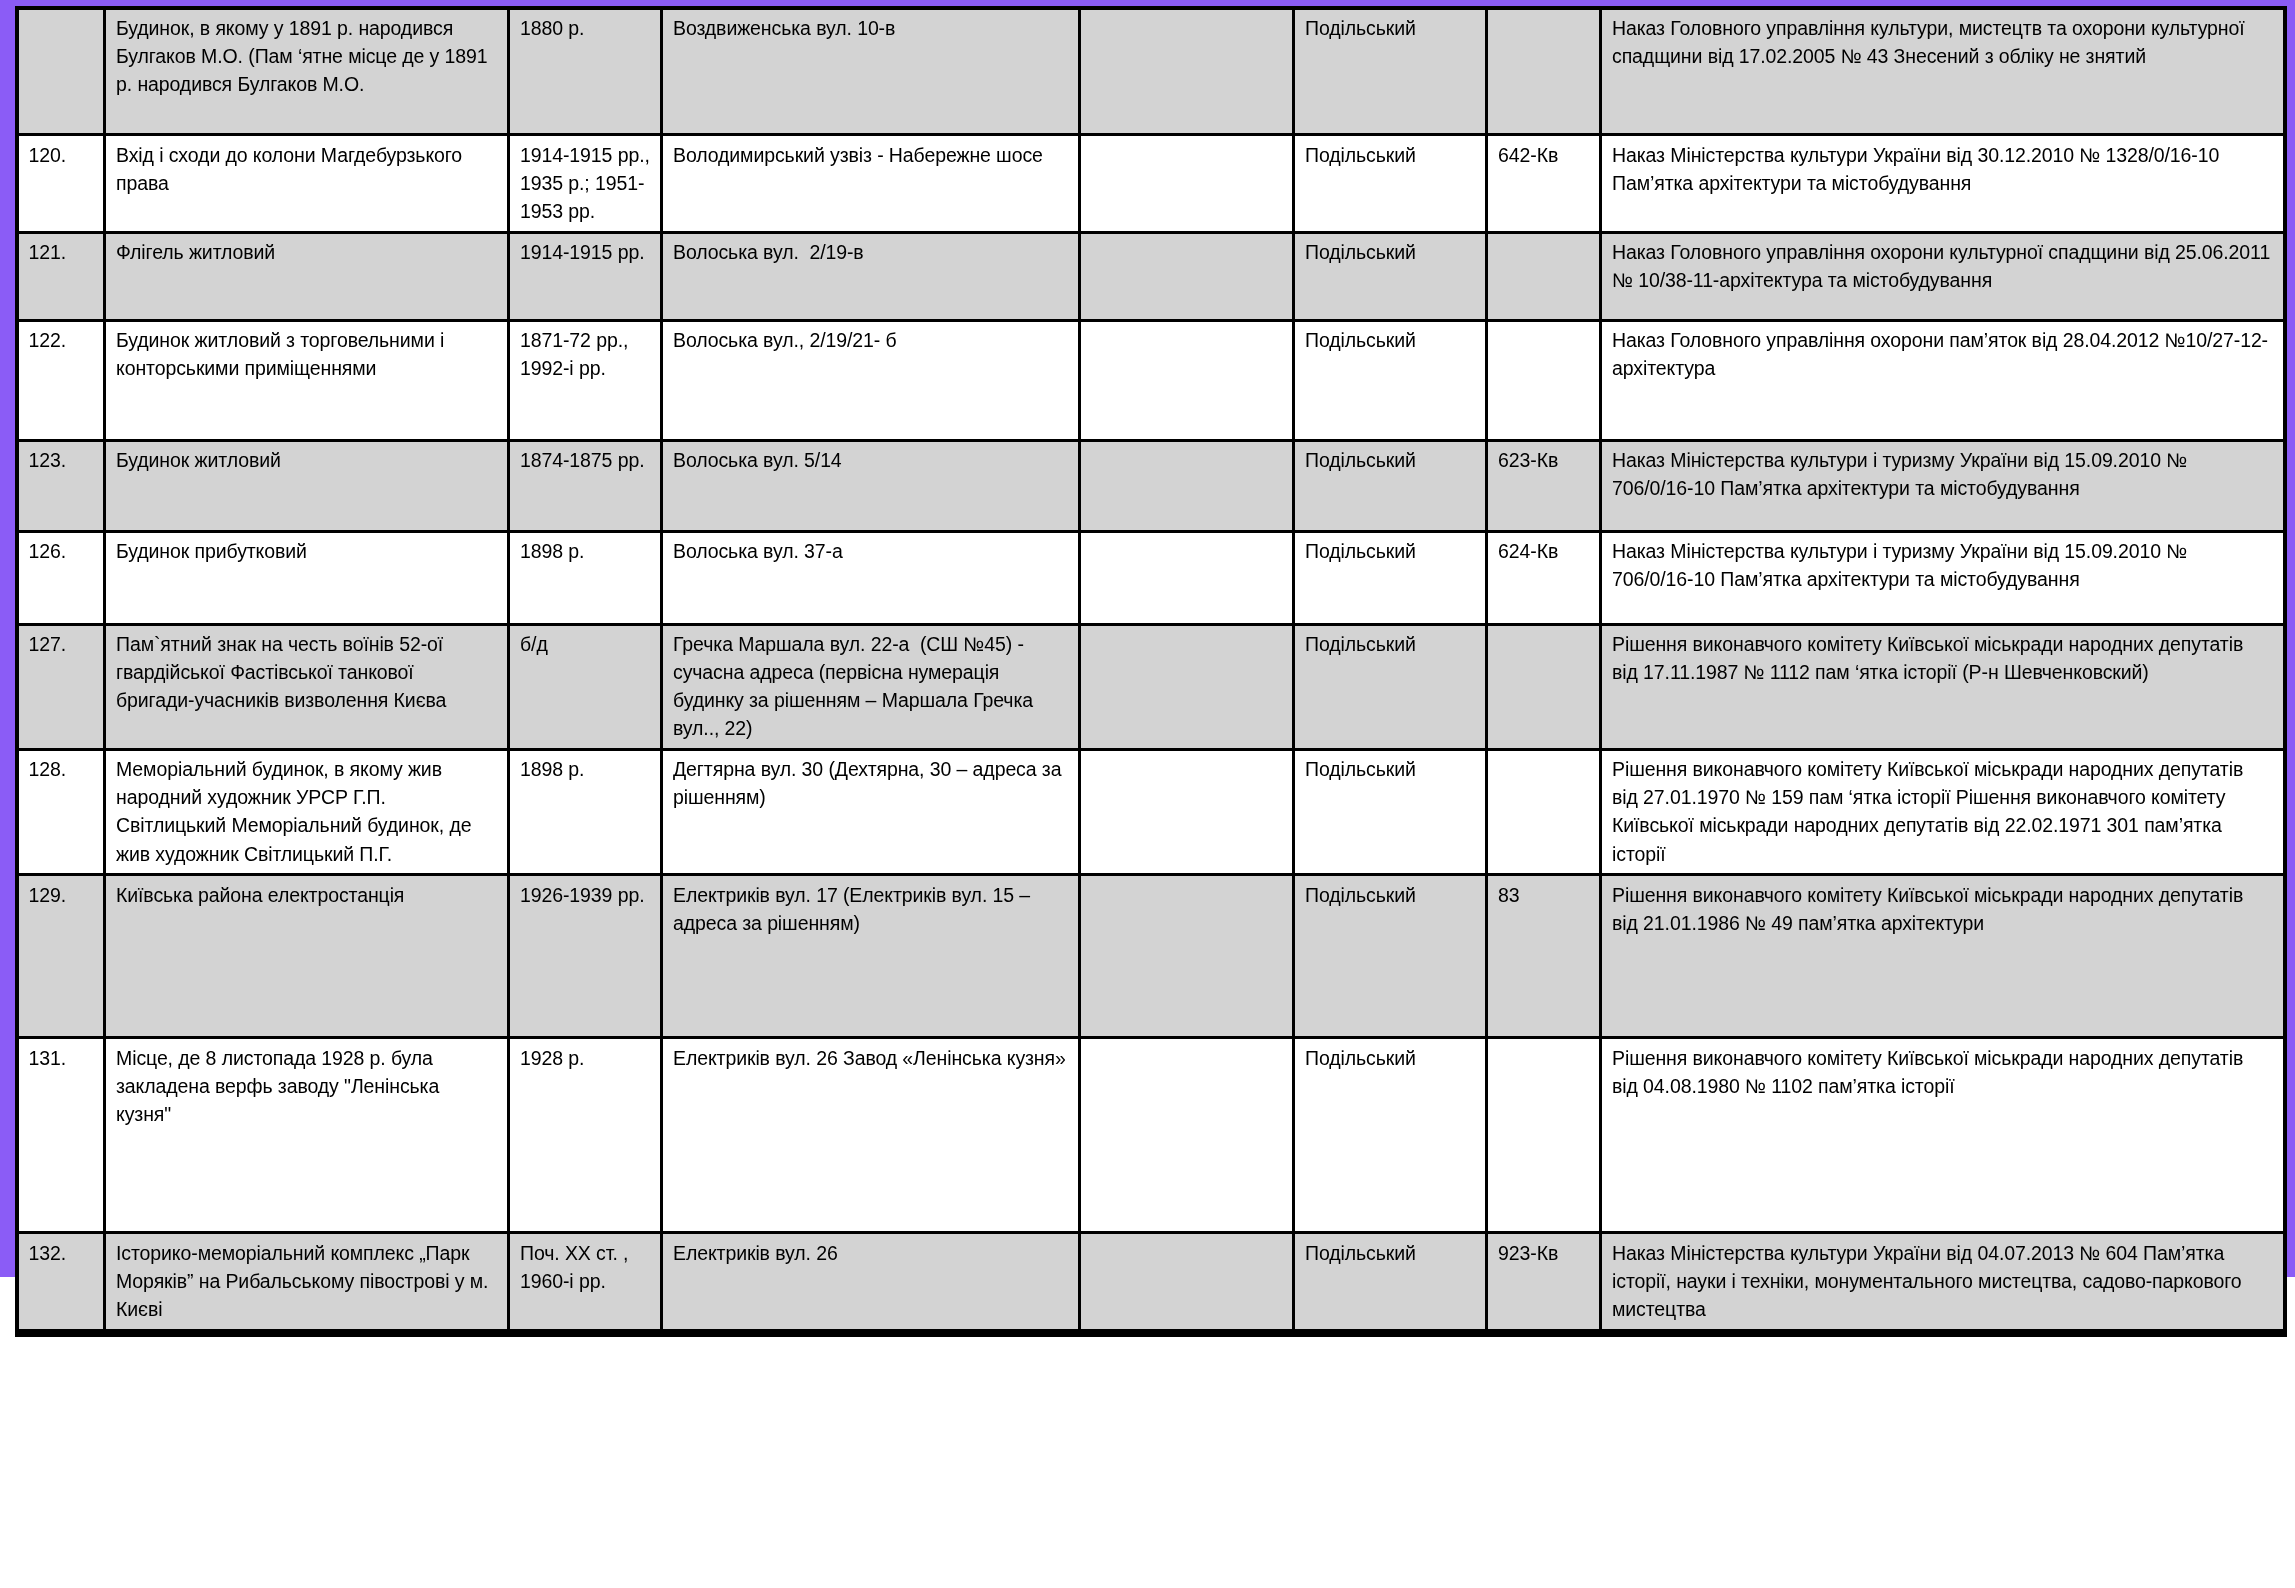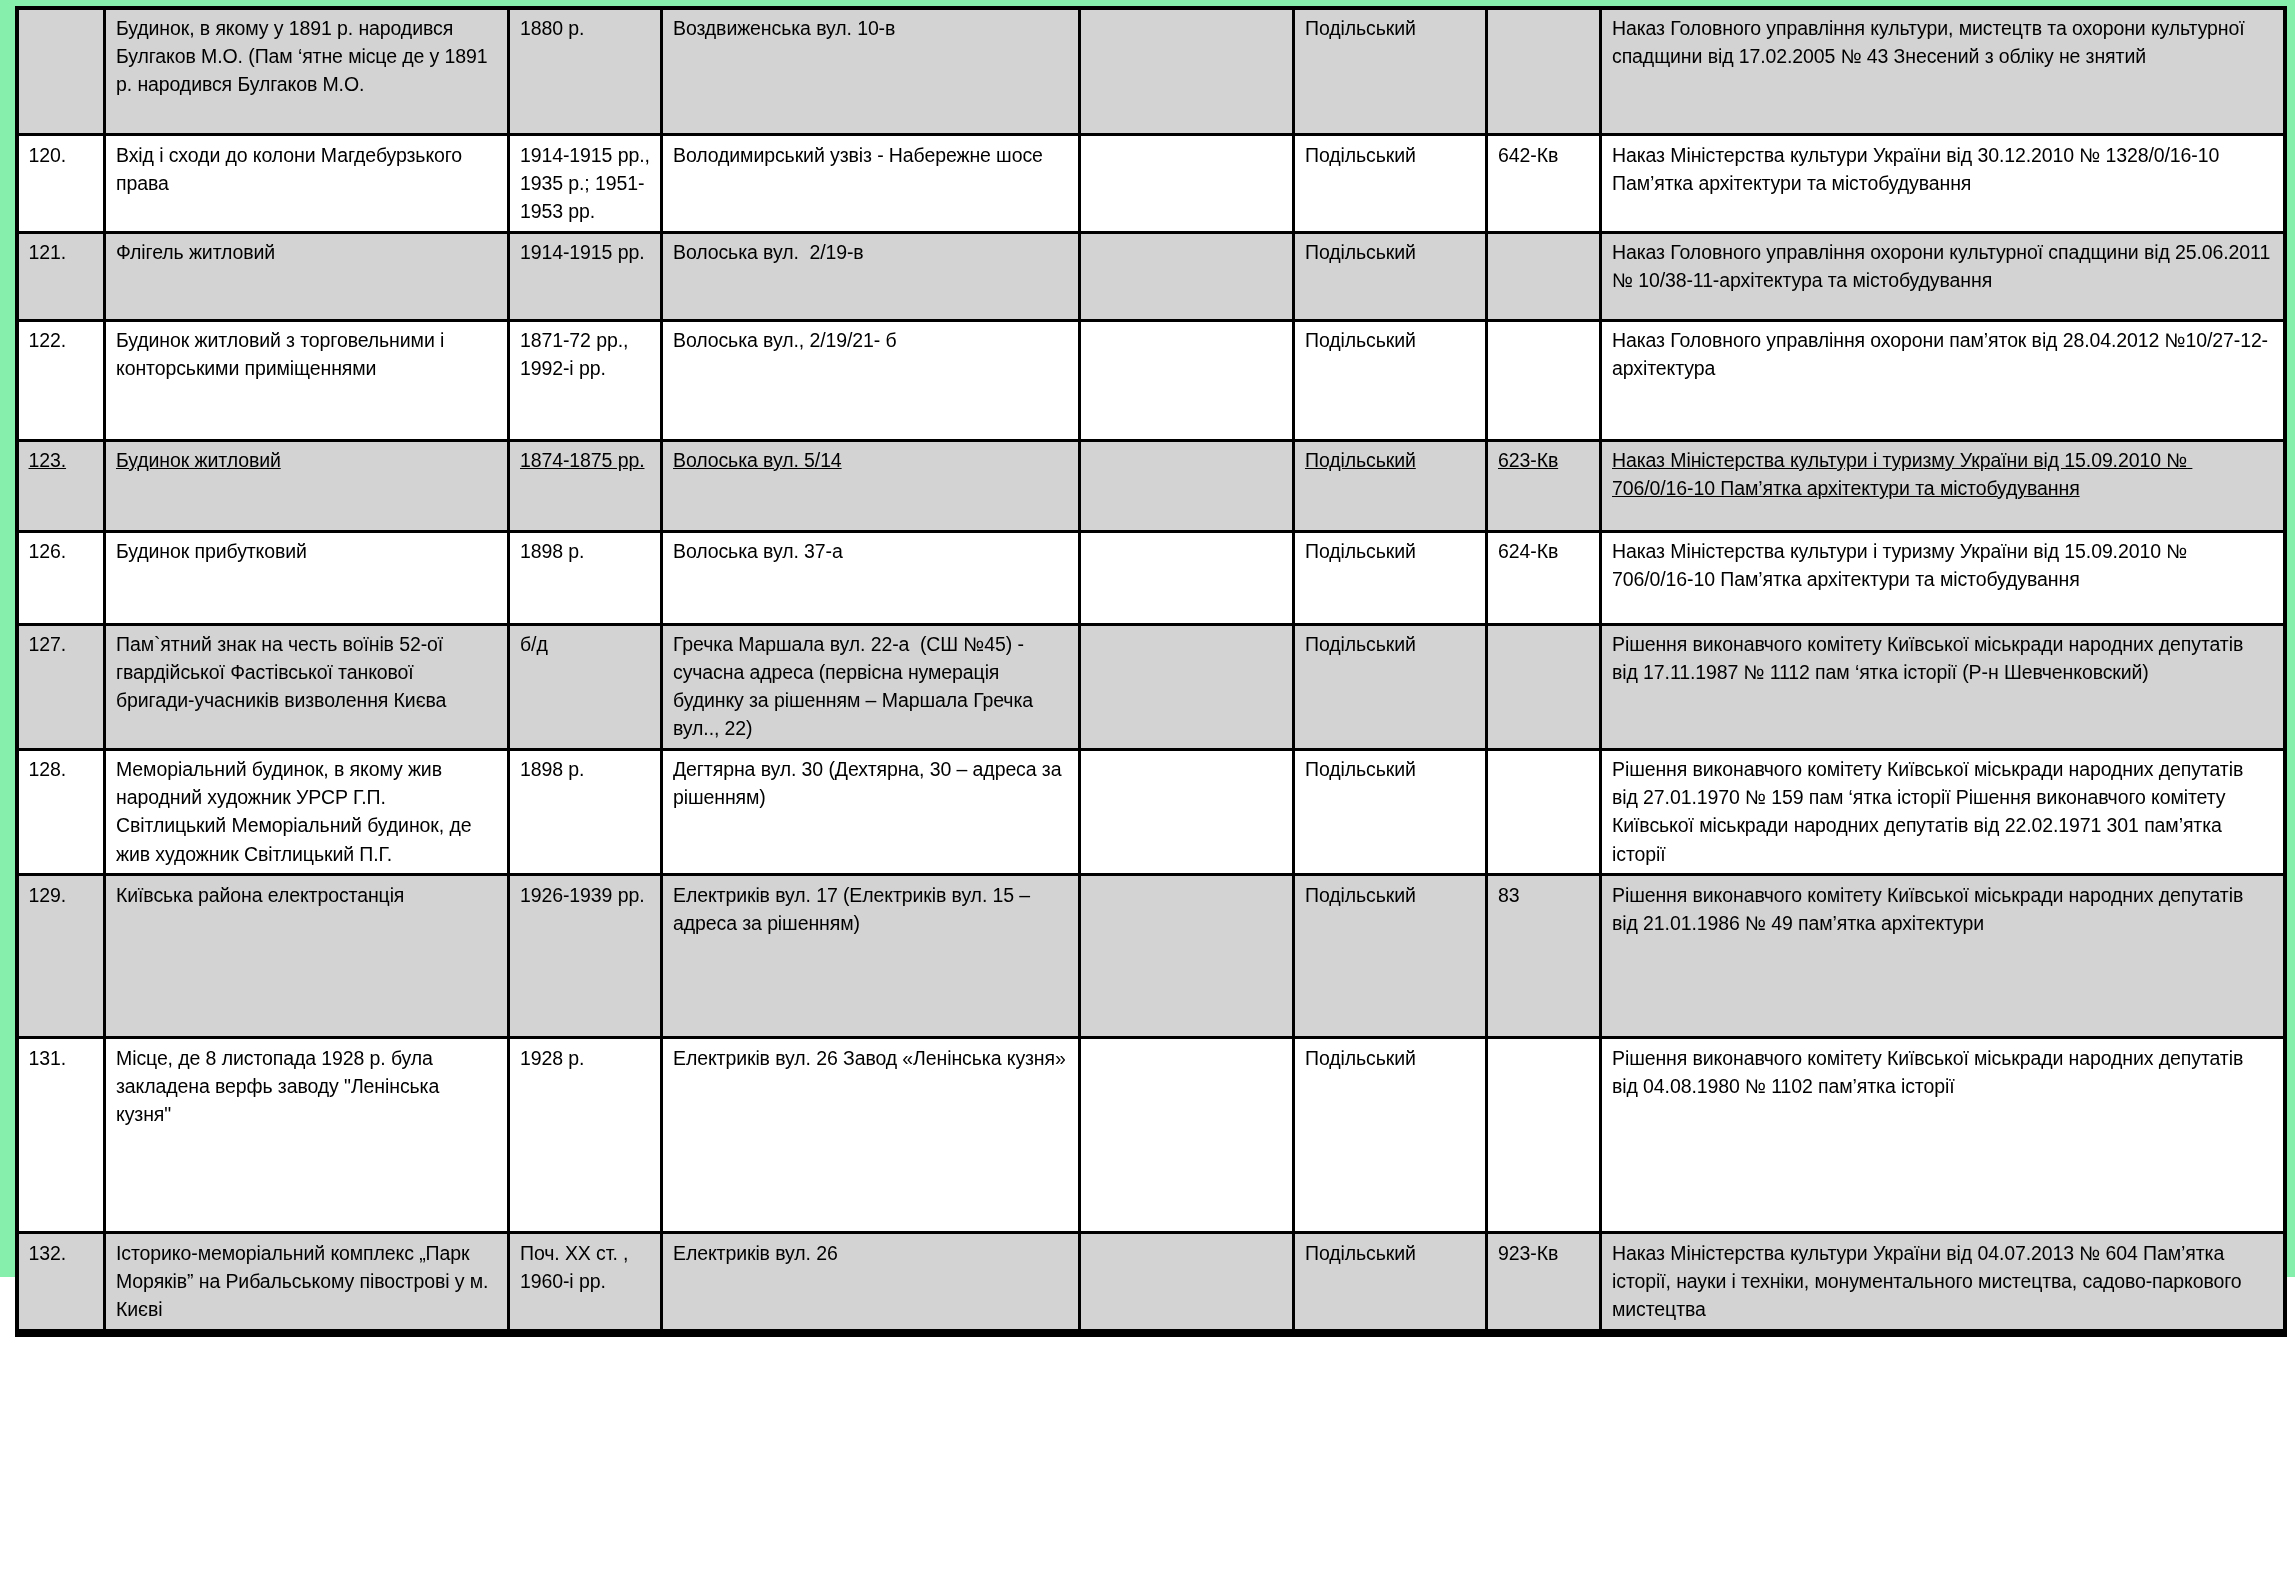--- a/index.html
+++ b/index.html
@@ -7,21 +7,21 @@
     padding: 0;
     background: #ffffff;
     width: 2295px;
     height: 1589px;
     overflow: hidden;
   }
   .page {
     position: relative;
     width: 2295px;
     height: 1277px;
-    background: #86efac;
+    background: #8b5cf6;
     font-family: "Liberation Sans", sans-serif;
     color: #000000;
   }
   table.register {
     position: absolute;
     left: 14.5px;
     top: 5.8px;
     width: 2268px;
     border-collapse: collapse;
     table-layout: fixed;
@@ -40,21 +40,21 @@
     word-break: normal;
   }
   
   table.register tbody tr:nth-child(odd) td { background: #d3d3d3; }
   table.register tbody tr:nth-child(even) td { background: #ffffff; }
   
   tbody tr:nth-child(1)  { height: 127px; }
   tbody tr:nth-child(2)  { height: 90px; }
   tbody tr:nth-child(3)  { height: 88px; }
   tbody tr:nth-child(4)  { height: 120px; }
-  tbody tr:nth-child(5)  { height: 91px; text-decoration: underline; }
+  tbody tr:nth-child(5)  { height: 91px; }
   tbody tr:nth-child(6)  { height: 93px; }
   tbody tr:nth-child(7)  { height: 62px;  }
   tbody tr:nth-child(8)  { height: 91px; }
   tbody tr:nth-child(9)  { height: 163px; padding-left: 8px; }
   tbody tr:nth-child(10) { height: 195px; }
   tbody tr:nth-child(11) { height: 96px; }
   tbody tr:nth-child(12) { height: 69px;  }
   tbody tr:nth-child(13) { height: 92px; }
   tbody tr:nth-child(14) { height: 134px; }
 </style>

